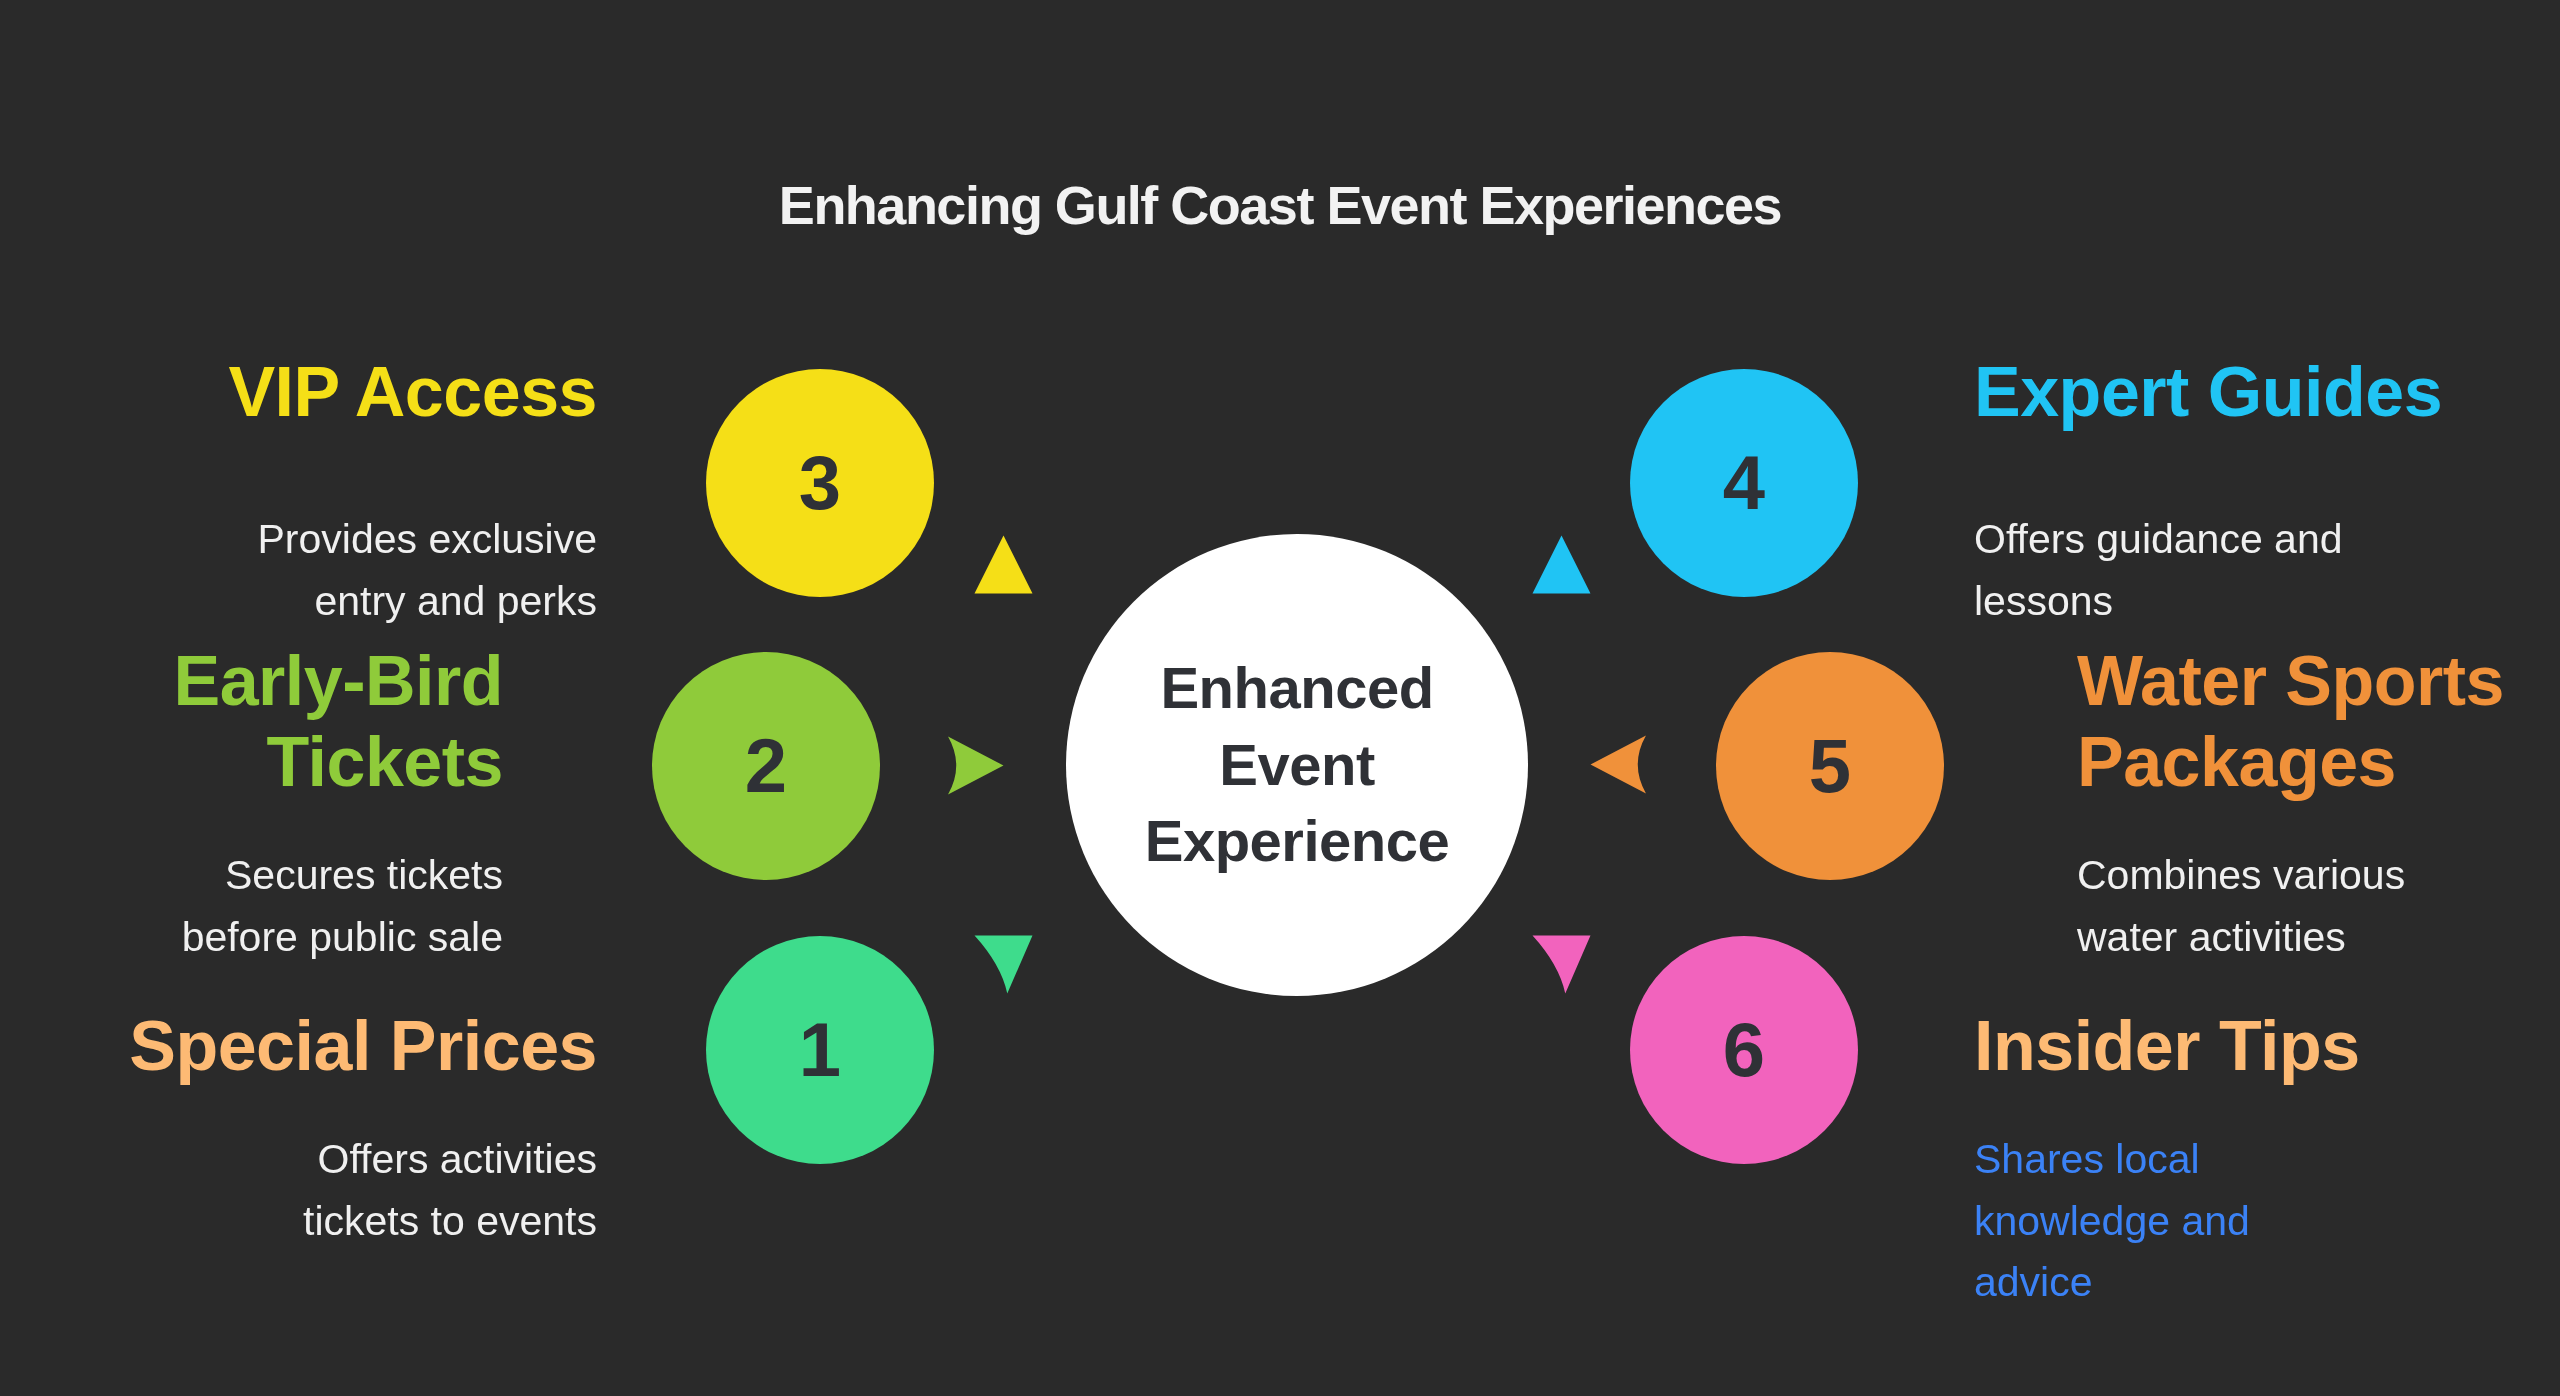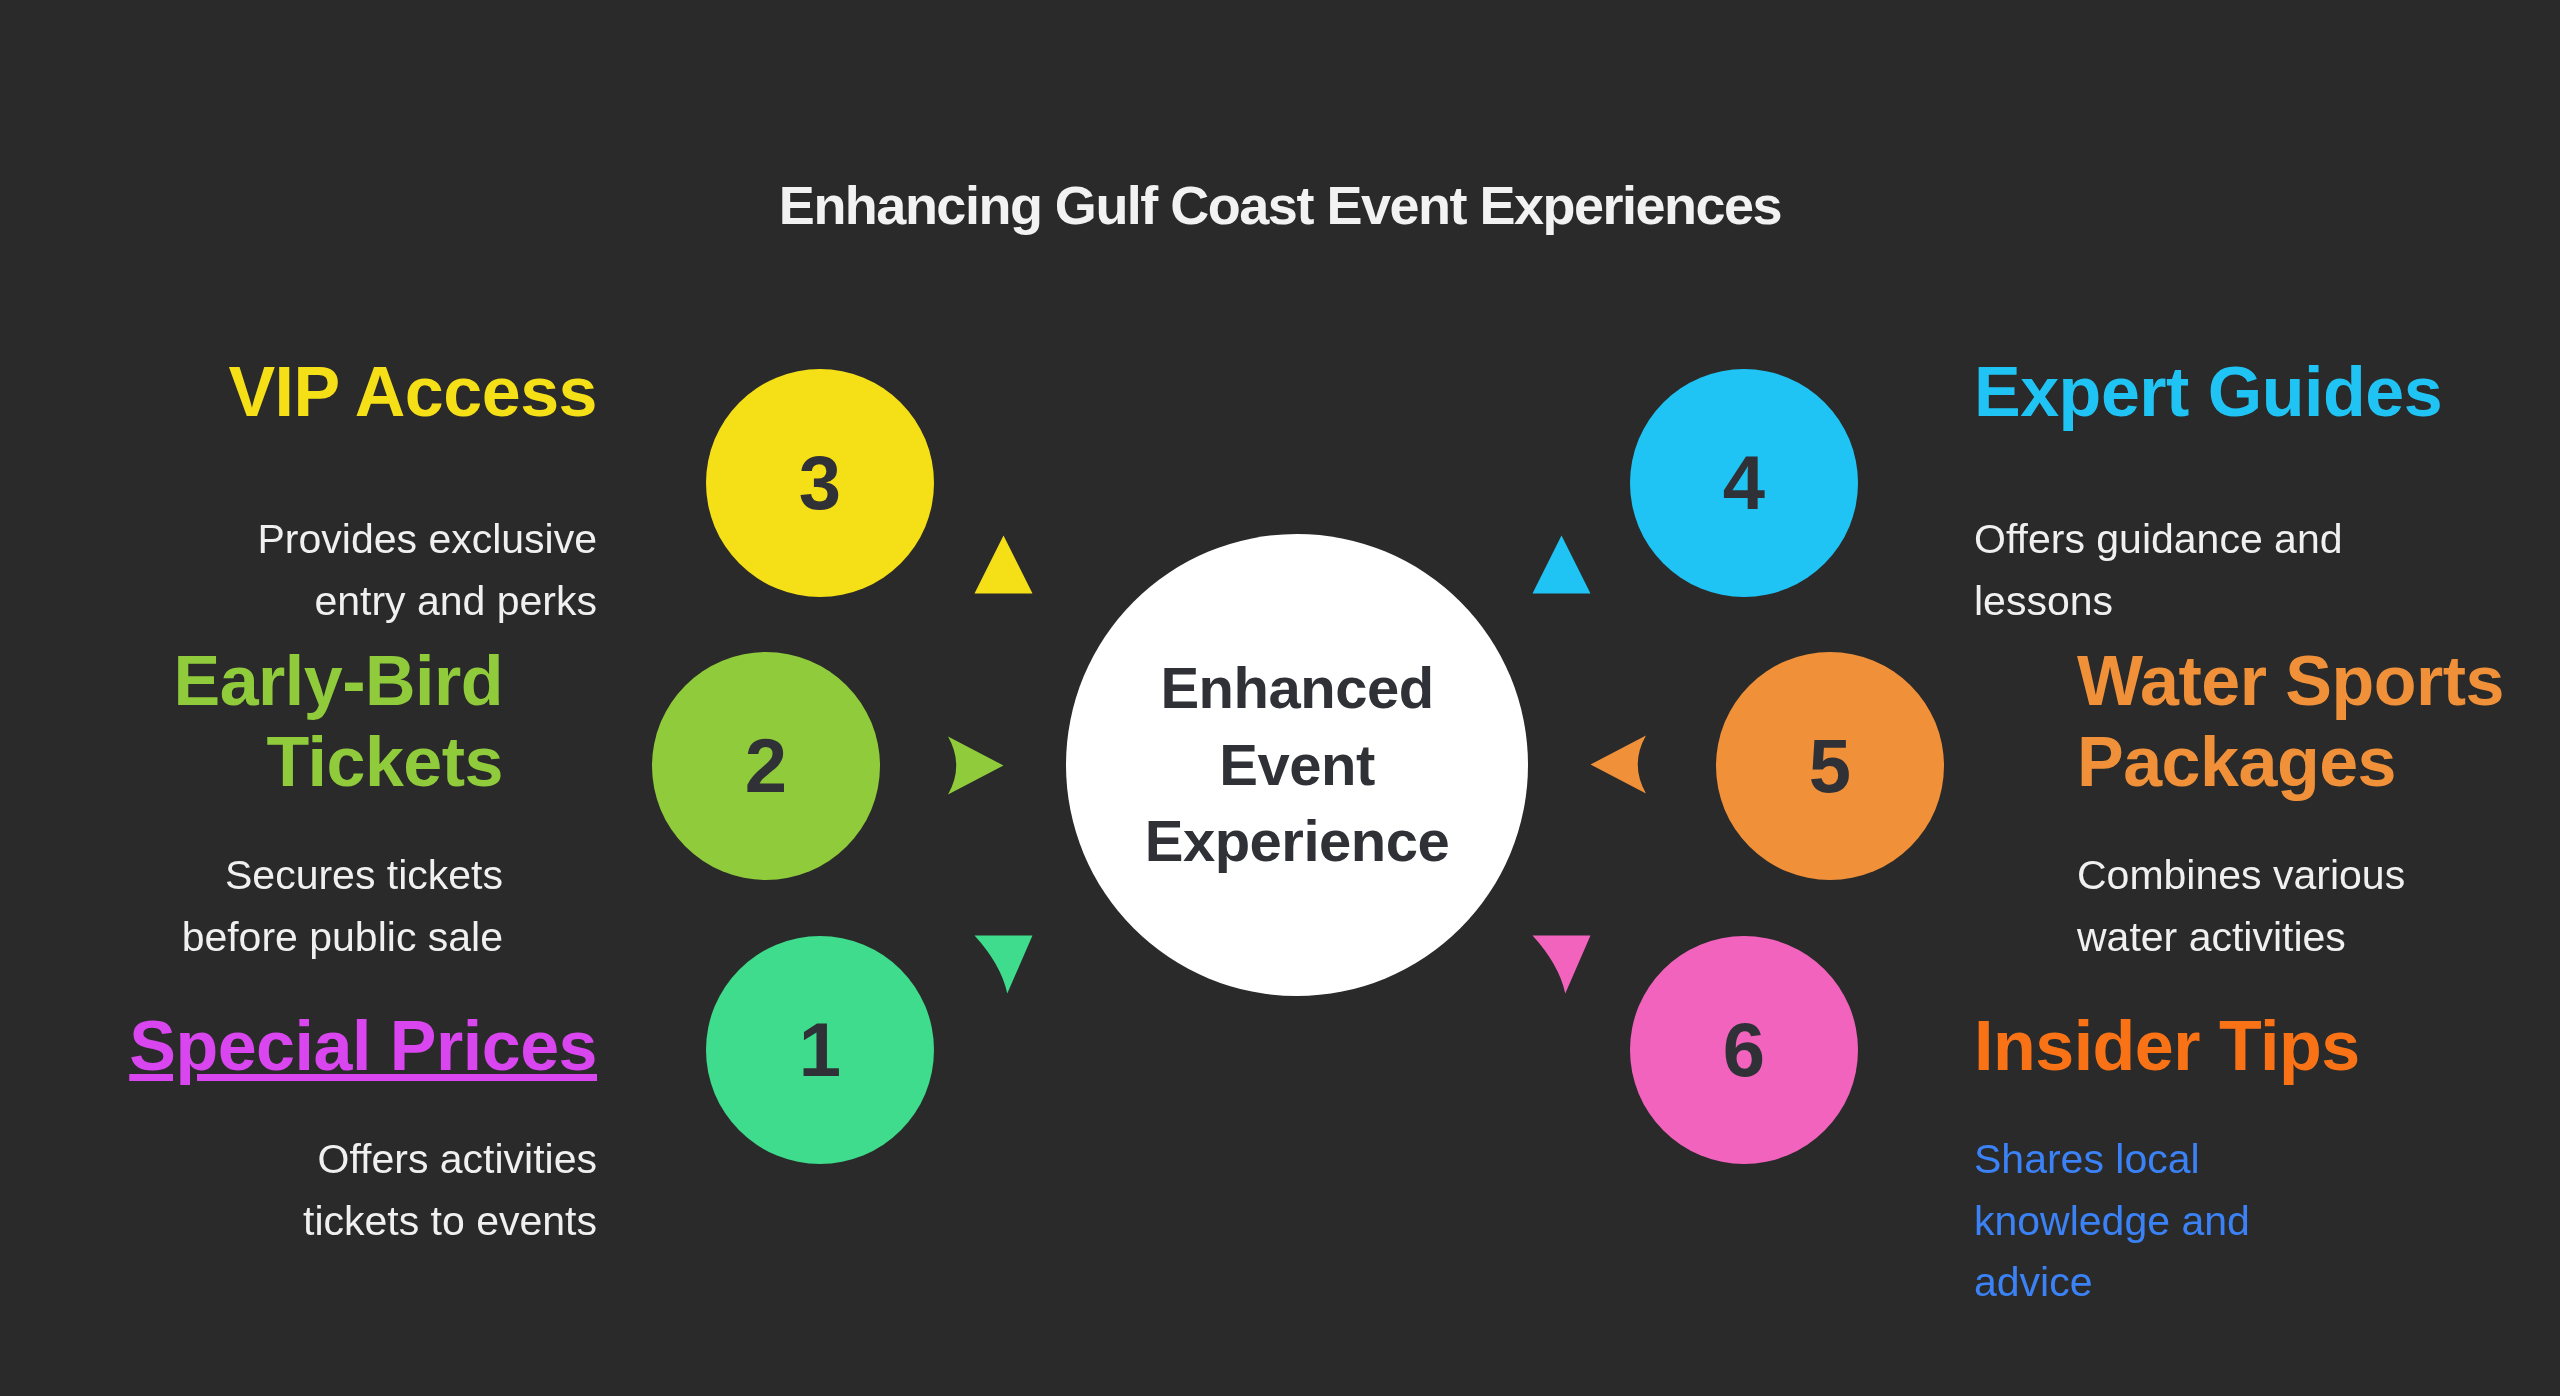--- a/index.html
+++ b/index.html
@@ -70,38 +70,38 @@
     <div class="ds" style="color: rgb(240, 240, 240);">Provides exclusive
 entry and perks</div>
   </div>
   <div class="txtblock tb2">
     <div class="hd" style="color: rgb(143, 203, 58);">Early-Bird
 Tickets</div>
     <div class="ds" style="color: rgb(240, 240, 240);">Secures tickets
 before public sale</div>
   </div>
   <div class="txtblock tb1">
-    <div class="hd" style="color: #d946ef; text-decoration: underline;">Special Prices</div>
+    <div class="hd" style="color: #fdba74;">Special Prices</div>
     <div class="ds" style="color: rgb(240, 240, 240);">Offers activities
 tickets to events</div>
   </div>
 
   <div class="txtblock tb4 gap-lg">
     <div class="hd" style="color: rgb(32, 196, 244);">Expert Guides</div>
     <div class="ds" style="color: rgb(240, 240, 240);">Offers guidance and
 lessons</div>
   </div>
   <div class="txtblock tb5">
     <div class="hd" style="color: rgb(240, 145, 58);">Water Sports
 Packages</div>
     <div class="ds" style="color: rgb(240, 240, 240);">Combines various
 water activities</div>
   </div>
   <div class="txtblock tb6">
-    <div class="hd" style="color: #f97316;">Insider Tips</div>
+    <div class="hd" style="color: #fdba74;">Insider Tips</div>
     <div class="ds" style="color: #3b82f6;">Shares local
 knowledge and
 advice</div>
   </div>
 
   <div class="circle c3" style="background: rgb(245, 223, 23);">
     <span class="num" style="color: rgb(47, 49, 54);">3</span>
   </div>
   <div class="circle c2" style="background: rgb(143, 203, 58);">
     <span class="num" style="color: rgb(47, 49, 54);">2</span>

